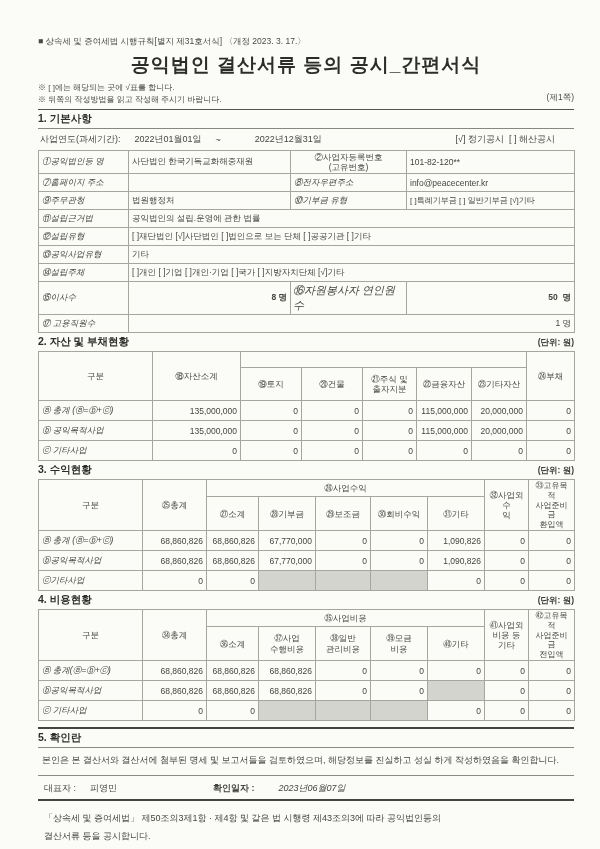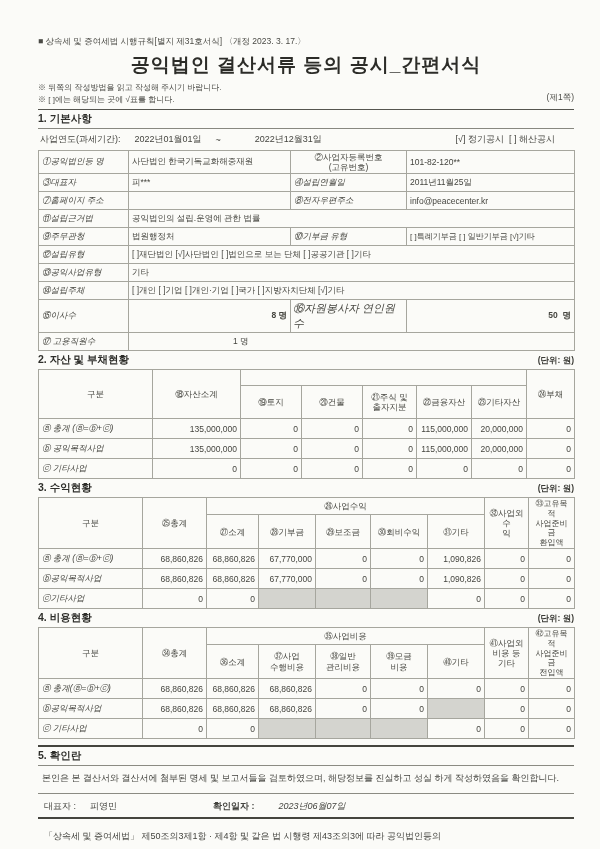--- a/index.html
+++ b/index.html
@@ -49,22 +49,22 @@
 </style>
 </head>
 <body>
 
 <div class="page">
   <div class="content">
 
     <div class="reg-note">■ 상속세 및 증여세법 시행규칙[별지 제31호서식] 〈개정 2023. 3. 17.〉</div>
     <div class="title">공익법인 결산서류 등의 공시_간편서식</div>
     <div class="notes-row">
+      <div>※ [ ]에는 해당되는 곳에 √표를 합니다.</div>
       <div>※ 뒤쪽의 작성방법을 읽고 작성해 주시기 바랍니다.</div>
-      <div>※ [ ]에는 해당되는 곳에 √표를 합니다.</div>
       <div class="page-marker">(제1쪽)</div>
     </div>
 
     <div class="rule-top"></div>
     <div class="sec-head">1. 기본사항</div>
     <div class="rule-thin"></div>
     <div class="period-row">
       <span>사업연도(과세기간):</span>
       <span class="pv">2022년01월01일</span>
       <span class="pv">~</span>
@@ -81,62 +81,56 @@
         </colgroup>
       <tbody>
           <tr>
         <td class="lbl h26">①공익법인등 명</td>
         <td class="val">사단법인 한국기독교화해중재원</td>
         <td class="hc prewrap">②사업자등록번호
 (고유번호)</td>
         <td class="val">101-82-120**</td>
       </tr>
       <tr>
-        <td class="lbl">③대표자</td>
-        <td class="val">피***</td>
-        <td class="lbl">④설립연월일</td>
-        <td class="val">2011년11월25일</td>
-      </tr>
-      <tr>
         <td class="lbl">⑦홈페이지 주소</td>
         <td class="val"></td>
         <td class="lbl">⑧전자우편주소</td>
         <td class="val">info@peacecenter.kr</td>
       </tr>
       <tr>
-        <td class="lbl">⑪설립근거법</td>
-        <td class="val" colspan="3">공익법인의 설립.운영에 관한 법률</td>
-      </tr>
-      <tr>
         <td class="lbl">⑨주무관청</td>
         <td class="val">법원행정처</td>
         <td class="lbl">⑩기부금 유형</td>
         <td class="val" style="font-size:8px">[ ]특례기부금 [ ] 일반기부금 [√]기타</td>
       </tr>
       <tr>
+        <td class="lbl">⑪설립근거법</td>
+        <td class="val" colspan="3">공익법인의 설립.운영에 관한 법률</td>
+      </tr>
+      <tr>
         <td class="lbl">⑫설립유형</td>
         <td class="val" colspan="3">[ ]재단법인 [√]사단법인 [ ]법인으로 보는 단체 [ ]공공기관 [ ]기타</td>
       </tr>
       <tr>
         <td class="lbl">⑬공익사업유형</td>
         <td class="val" colspan="3">기타</td>
       </tr>
       <tr>
         <td class="lbl">⑭설립주체</td>
         <td class="val" colspan="3">[ ]개인 [ ]기업 [ ]개인·기업 [ ]국가 [ ]지방자치단체 [√]기타</td>
       </tr>
       <tr>
         <td class="lbl">⑮이사수</td>
         <td class="val rgt">8 명</td>
         <td class="lbl" style="padding-left:2px;font-size:11px">⑯자원봉사자 연인원 수</td>
         <td class="val rgt prespace">50  명</td>
       </tr>
       <tr>
         <td class="lbl">⑰ 고용직원수</td>
-        <td class="val ctr" colspan="3" style="text-align:left;padding-left:104px">1 명</td>
+        <td class="val ctr" colspan="3" style="text-align:right;padding-left:104px">1 명</td>
       </tr>
     </tbody>
       </table>
 
     <div class="sec-head head-flex">
       <span>2. 자산 및 부채현황</span>
       <span class="unit">(단위: 원)</span>
     </div>
     <table class="grid">
       <colgroup>

